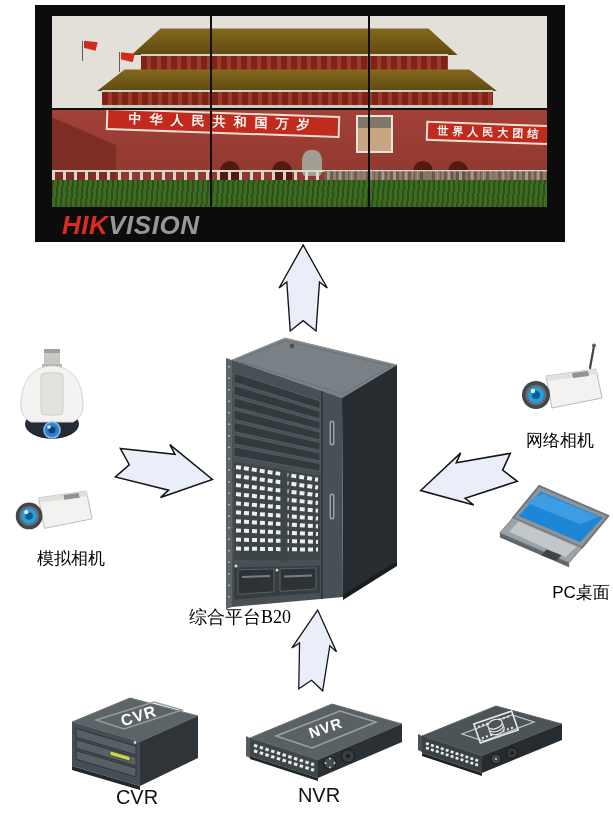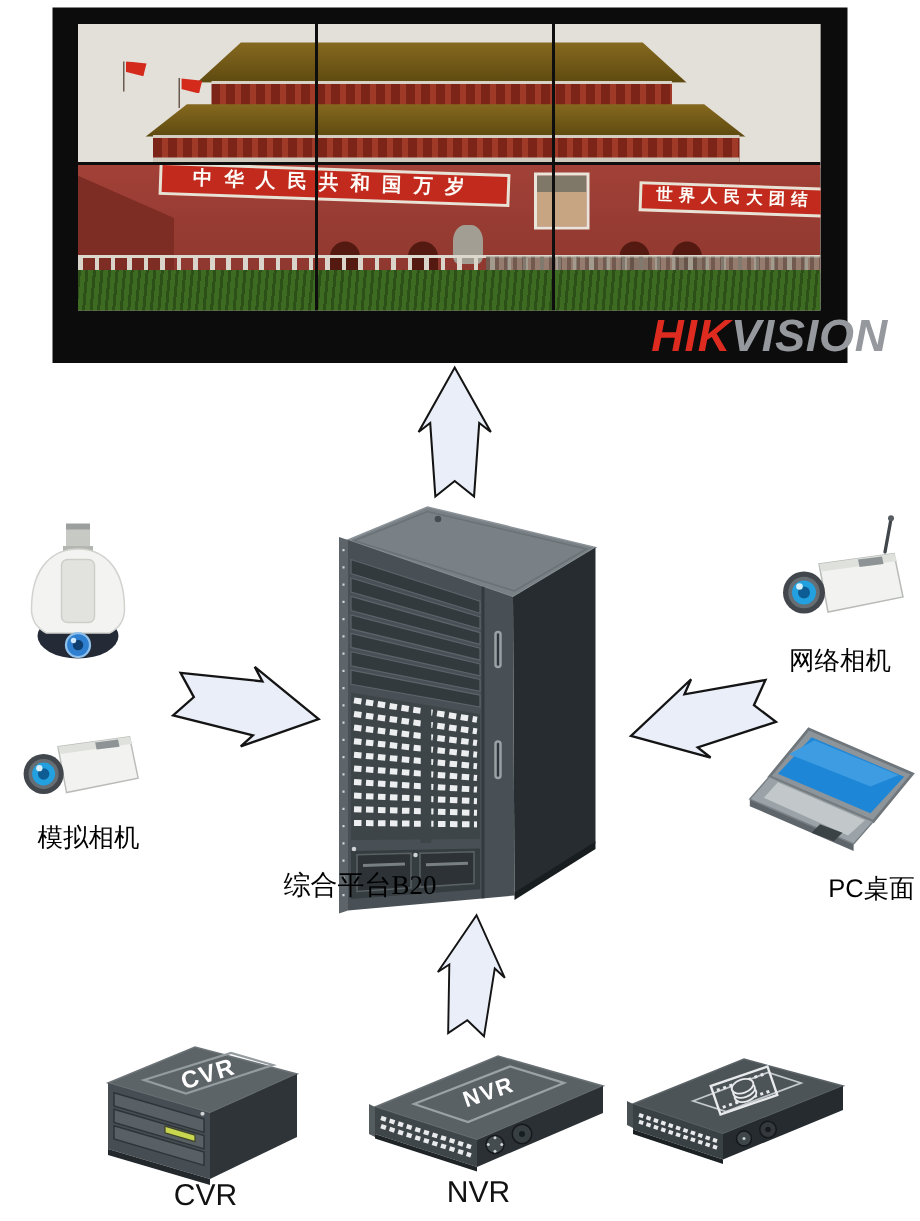--- a/index.html
+++ b/index.html
@@ -47,32 +47,32 @@
         background:repeating-linear-gradient(90deg,#d9d5cb 0 3px,rgba(0,0,0,0) 3px 11px);}
   .crowd{left:55%;top:81%;width:45%;height:5%;opacity:.8;
         background:repeating-linear-gradient(90deg,#6b6257 0 3px,#958c7e 3px 6px);}
   .hedge{left:0;top:86%;width:100%;height:14.5%;background:#3e6b22;
         background-image:repeating-linear-gradient(95deg,rgba(16,36,6,.38) 0 2px,rgba(0,0,0,0) 2px 5px);}
   .flag{width:14px;height:10px;background:#d42a1c;
         clip-path:polygon(0 0,100% 15%,85% 100%,0 70%);}
   .flagpole{width:1.5px;height:20px;background:#6b5a50;}
   .gridline-v{top:0;width:2px;height:100%;background:#0e0e0e;}
   .gridline-h{left:0;top:92px;width:100%;height:2px;background:#0e0e0e;}
-  #wall-logo{left:0;top:205px;width:530px;height:32px;text-align:right;
-        font-style:italic;font-weight:800;font-size:30px;letter-spacing:.5px;
+  #wall-logo{left:0;top:205px;width:530px;height:32px;text-align:left;
+        font-style:italic;font-weight:800;font-size:26px;letter-spacing:.5px;
         transform:translateX(27px);line-height:30px;}
   #wall-logo .hik{color:#dd2b20;} #wall-logo .vision{color:#95999e;}
 
   
   .cn-label{font-family:"Liberation Serif","DejaVu Serif",serif;color:#000;
         text-align:center;font-size:17px;white-space:nowrap;}
   .cn-label .lat{font-family:"Liberation Sans","DejaVu Sans",sans-serif;}
   .dev-label{font-family:"Liberation Sans","DejaVu Sans",sans-serif;color:#111;
         text-align:center;font-size:20px;}
-  #platform-label{left:184px;top:578px;width:112px;font-size:18px;}
+  #platform-label{left:184px;top:605px;width:112px;font-size:18px;}
 
   
   .arrow{overflow:visible;}
   #arrow-top{left:261px;top:263px;width:86px;height:50px;transform:rotate(-90deg);}
   #arrow-left{left:117px;top:444px;width:96px;height:56px;transform:rotate(10deg);}
   #arrow-right{left:419px;top:450px;width:96px;height:56px;transform:rotate(166deg);}
   #arrow-bottom{left:275px;top:626px;width:80px;height:48px;transform:rotate(-85deg);}
 
   svg{display:block;}
   svg text{font-family:"Liberation Sans","DejaVu Sans",sans-serif;}
@@ -192,21 +192,21 @@
   <svg class="abs" style="left:10px;top:486px;" width="84" height="58" viewBox="0 0 88 60">
     <polygon points="30,12 80,5 86,34 36,44" fill="#f2f3f0" stroke="#b9bcb7" stroke-width="1"></polygon>
     <polygon points="30,12 80,5 82,10 32,17" fill="#dfe1dc"></polygon>
     <polygon points="56,9 72,7 73,12 57,14" fill="#8e9496"></polygon>
     <circle cx="20" cy="31" r="14" fill="#41474c"></circle>
     <circle cx="20" cy="31" r="10.5" fill="#676e73"></circle>
     <circle cx="20" cy="31" r="8" fill="#22a0e0"></circle>
     <circle cx="20" cy="31" r="4" fill="#0d5d94"></circle>
     <circle cx="17" cy="27" r="2.2" fill="#d6f1fd"></circle>
   </svg>
-  <div class="abs cn-label" style="left:4px;top:547px;width:110px;">模拟相机</div>
+  <div class="abs cn-label" style="left:16px;top:547px;width:110px;">模拟相机</div>
 
   <svg class="abs" style="left:516px;top:342px;" width="88" height="88" viewBox="0 0 88 88">
     <path d="M74,26 L78,4" stroke="#40464a" stroke-width="2.2" stroke-linecap="round"></path>
     <circle cx="78" cy="3.5" r="2" fill="#565c60"></circle>
     <g transform="translate(0,22)">
       <polygon points="30,12 80,5 86,34 36,44" fill="#f2f3f0" stroke="#b9bcb7" stroke-width="1"></polygon>
       <polygon points="30,12 80,5 82,10 32,17" fill="#dfe1dc"></polygon>
       <polygon points="56,9 72,7 73,12 57,14" fill="#8e9496"></polygon>
       <circle cx="20" cy="31" r="14" fill="#41474c"></circle>
       <circle cx="20" cy="31" r="10.5" fill="#676e73"></circle>

